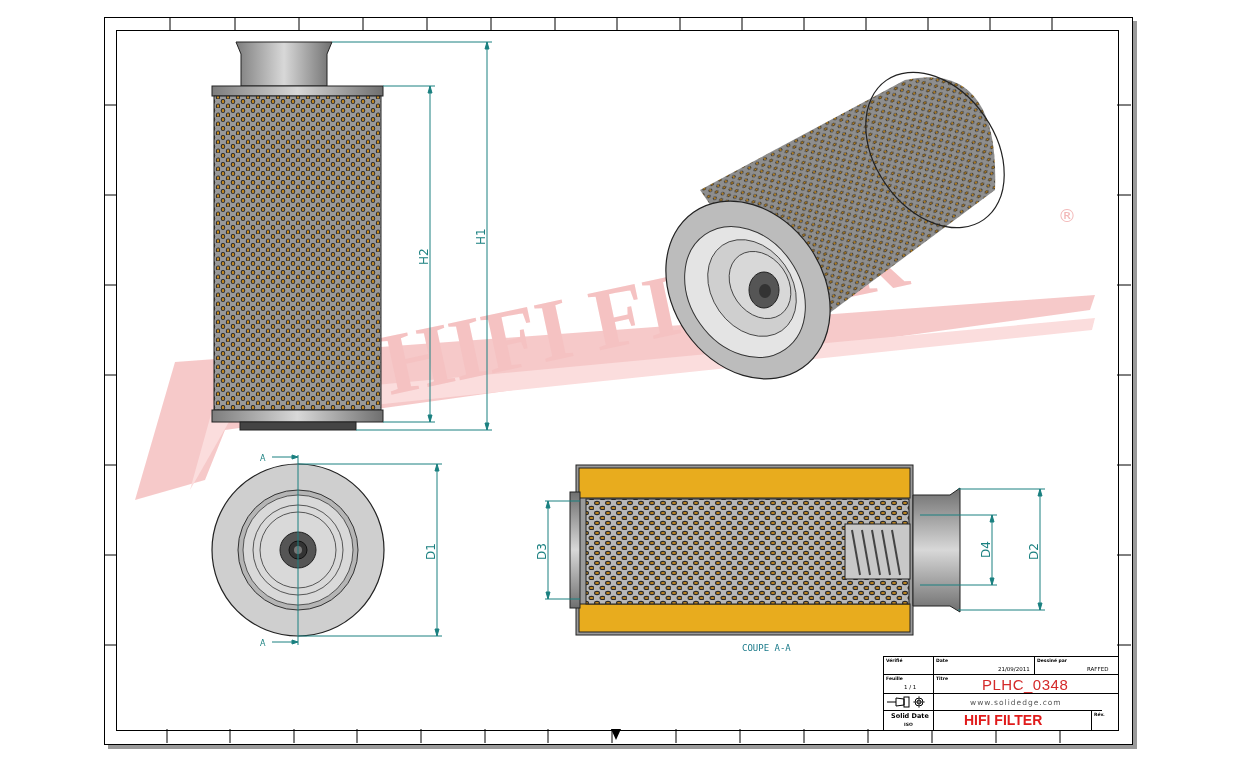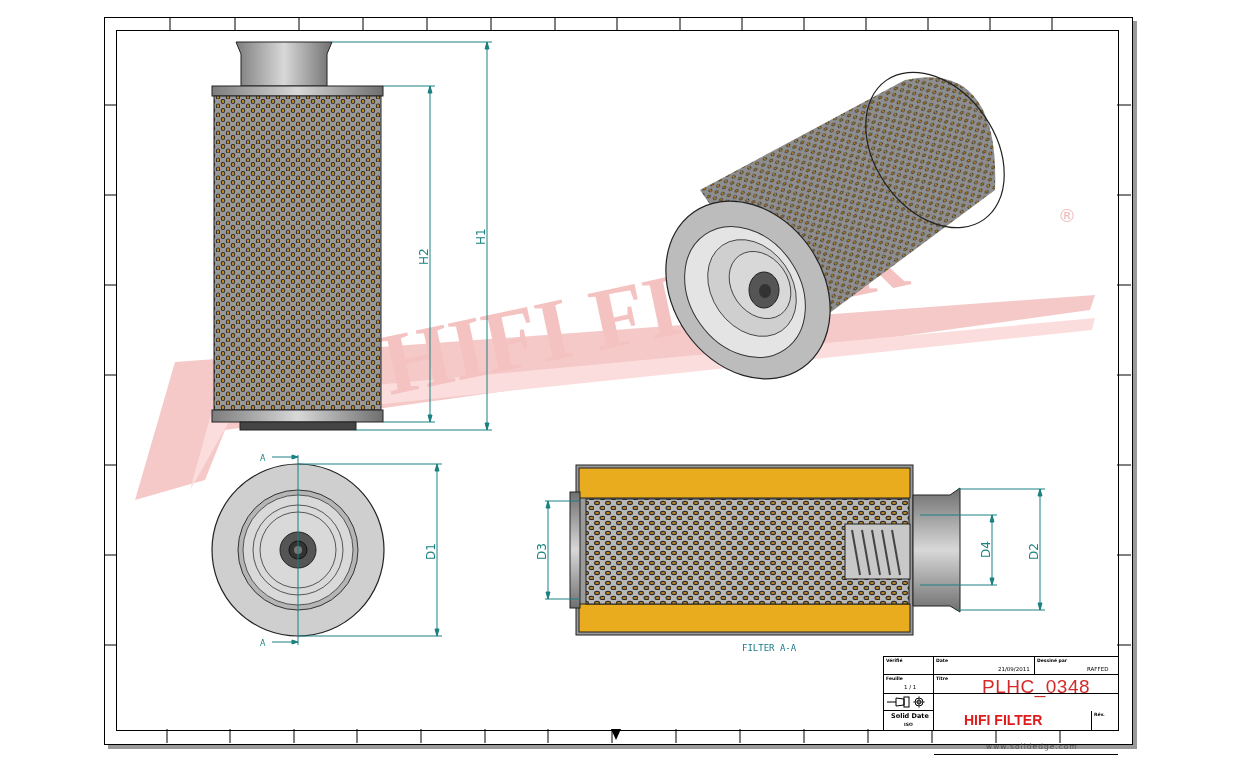--- a/index.html
+++ b/index.html
@@ -5,21 +5,21 @@
   html,body{margin:0;padding:0;background:#ffffff;}
   body{width:1233px;height:762px;position:relative;overflow:hidden;font-family:"Liberation Sans",sans-serif;}
   .sheet{position:absolute;left:104px;top:17px;width:1027px;height:726px;border:1.5px solid #000;background:#fff;box-shadow:4px 4px 0 #9a9a9a;}
   .inner{position:absolute;left:116px;top:30px;width:1001px;height:699px;border:1.5px solid #000;}
   svg{position:absolute;left:0;top:0;}
   .dim-text{font-family:"DejaVu Sans",sans-serif;font-size:12px;fill:#1a8080;}
   .title-block{position:absolute;left:883px;top:656px;width:234px;height:73px;border:1.5px solid #000;background:#fff;}
   .tb-cell{position:absolute;border-right:1px solid #000;border-bottom:1px solid #000;box-sizing:border-box;}
   .tb-small{position:absolute;font-size:4.5px;font-weight:bold;color:#000;font-family:"DejaVu Sans",sans-serif;}
   .tb-val{position:absolute;font-size:5.5px;color:#000;font-family:"DejaVu Sans",sans-serif;}
-  .part-no{position:absolute;left:98px;top:18px;font-size:19px;color:#d42a2a;letter-spacing:0.5px;font-family:"Liberation Sans",sans-serif;}
+  .part-no{position:absolute;left:98px;top:18px;font-size:15px;color:#d42a2a;letter-spacing:0.5px;font-family:"Liberation Sans",sans-serif;}
   .website{position:absolute;left:108px;top:42px;font-size:7.5px;color:#555;letter-spacing:1px;font-family:"DejaVu Sans",sans-serif;}
   .brand{position:absolute;left:80px;top:54px;font-size:14px;font-weight:bold;color:#e01b1b;font-family:"Liberation Sans",sans-serif;}
   .se-label{position:absolute;left:3px;top:56px;font-size:6.5px;font-weight:bold;color:#000;font-family:"DejaVu Sans",sans-serif;}
   .section-caption{position:absolute;left:742px;top:643px;font-size:9px;color:#1a7a8a;font-family:"DejaVu Sans Mono",monospace;}
 </style>
 </head>
 <body>
 
 <div class="sheet"></div>
 <div class="inner"></div>
@@ -206,21 +206,21 @@
     <line x1="958" y1="610" x2="1045" y2="610"></line>
     <line x1="1040" y1="489" x2="1040" y2="610"></line>
     <path d="M1040 489 l-2 7 l4 0 Z"></path>
       <path d="M1040 610 l-2 -7 l4 0 Z"></path>
   </g>
   <text class="dim-text" transform="translate(546 560) rotate(-90)">D3</text>
   <text class="dim-text" transform="translate(990 558) rotate(-90)">D4</text>
   <text class="dim-text" transform="translate(1038 560) rotate(-90)">D2</text>
 </svg>
 
-<div class="section-caption">FILTER A-A</div>
+<div class="section-caption">COUPE A-A</div>
 
 <div class="title-block">
   <div class="tb-cell" style="left:0;top:0;width:50px;height:18px;">
     <span class="tb-small" style="left:2px;top:1px;">Vérifié</span>
   </div>
   <div class="tb-cell" style="left:50px;top:0;width:101px;height:18px;">
     <span class="tb-small" style="left:2px;top:1px;">Date</span>
     <span class="tb-val" style="left:64px;top:9px;">21/09/2011</span>
   </div>
   <div class="tb-cell" style="left:151px;top:0;width:83px;height:18px;border-right:none;">
@@ -239,21 +239,21 @@
     <svg width="50" height="17">
       <line x1="3" y1="8" x2="12" y2="8" stroke="#000"></line>
       <path d="M12 4 L20 5 L20 11 L12 12 Z" fill="none" stroke="#000"></path>
       <rect x="20" y="3" width="5" height="10" fill="none" stroke="#000"></rect>
       <circle cx="35" cy="8" r="4" fill="none" stroke="#000"></circle>
       <circle cx="35" cy="8" r="2" fill="none" stroke="#000"></circle>
       <line x1="29" y1="8" x2="41" y2="8" stroke="#000" stroke-width="0.6"></line>
       <line x1="35" y1="2" x2="35" y2="14" stroke="#000" stroke-width="0.6"></line>
     </svg>
   </div>
-  <div class="tb-cell" style="left:50px;top:37px;width:184px;height:17px;border-right:none;margin-top:44px;">
+  <div class="tb-cell" style="left:34px;top:37px;width:184px;height:17px;border-right:none;">
     <span class="website" style="left:52px;top:4px;">www.solidedge.com</span>
   </div>
   <div class="tb-cell" style="left:0;top:54px;width:50px;height:19px;border-bottom:none;">
     <span class="se-label" style="left:7px;top:1px;">Solid Date</span>
     <span class="tb-small" style="left:20px;top:11px;">ISO</span>
   </div>
   <div class="tb-cell" style="left:50px;top:54px;width:158px;height:19px;border-bottom:none;">
     <span class="brand" style="left:30px;top:1px;">HIFI FILTER</span>
   </div>
   <div class="tb-cell" style="left:208px;top:54px;width:26px;height:19px;border-right:none;border-bottom:none;">

